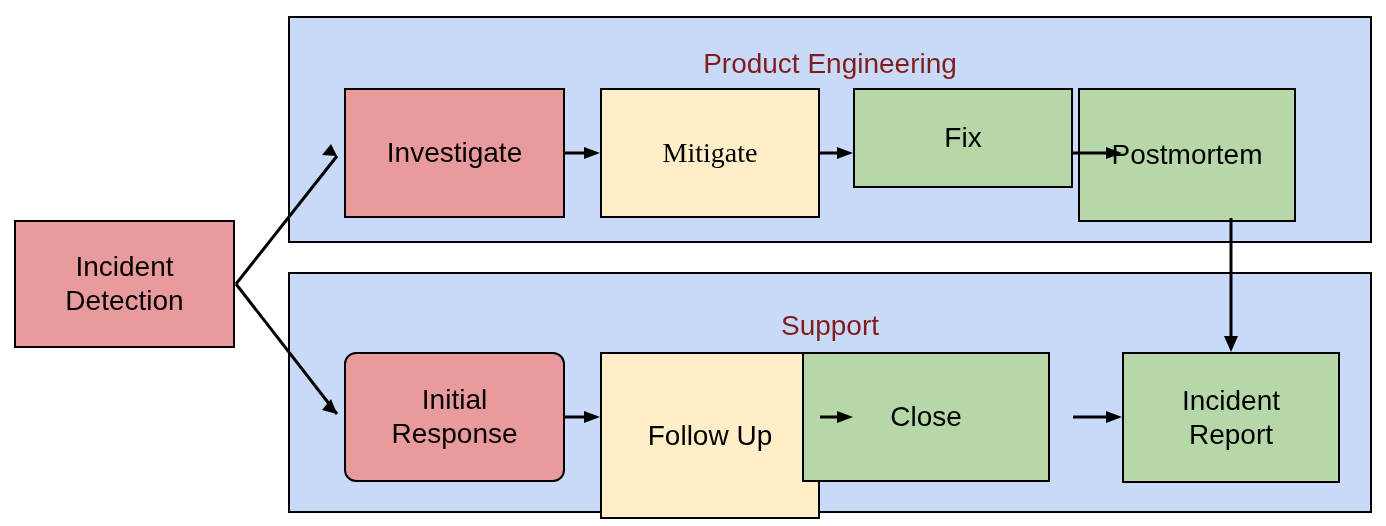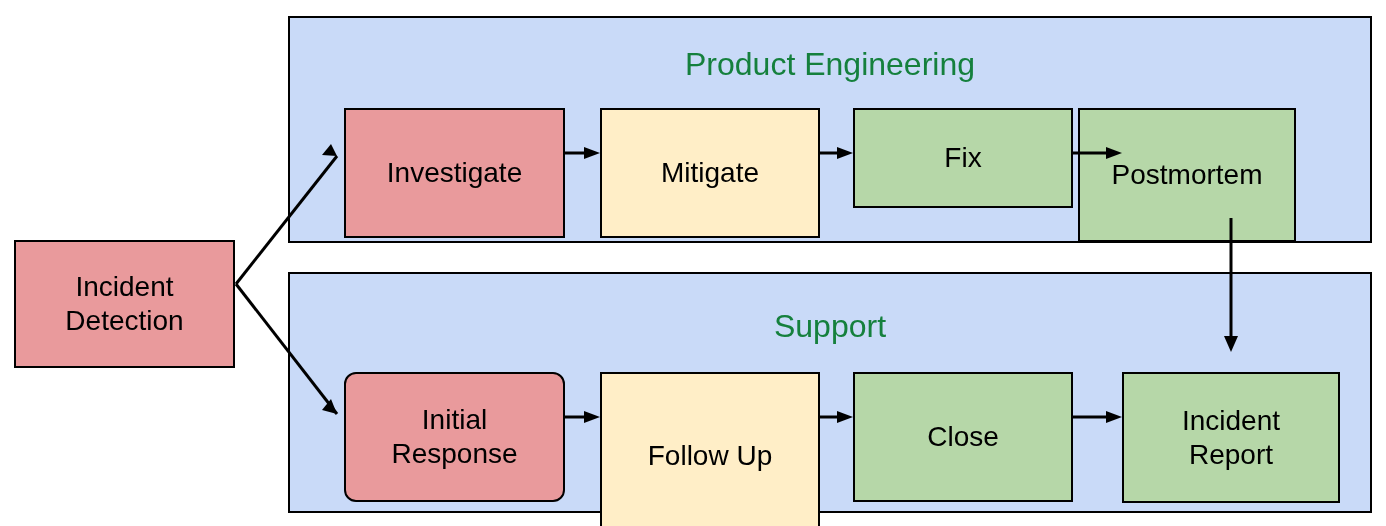--- a/index.html
+++ b/index.html
@@ -22,38 +22,37 @@
     position: absolute;
     background: #c9daf8;
     border: 2px solid #000000;
     box-sizing: border-box;
   }
   .lane-title {
     position: absolute;
     left: 0;
     right: 0;
     text-align: center;
-    font-size: 32px;
+    font-size: 28px;
     line-height: 32px;
-    color: #15803d;
+    color: #7f1d1d;
     white-space: nowrap;
   }
   .node {
     position: absolute;
     box-sizing: border-box;
     border: 2px solid #000000;
     display: flex;
     align-items: center;
     justify-content: center;
     text-align: center;
     font-size: 28px;
     line-height: 34px;
     color: #000000;
     white-space: pre-line;
-    margin-top: 20px;
   }
   .node.red    { background: #e99a9c; }
   .node.yellow { background: #ffeec7; }
   .node.green  { background: #b6d7a8; }
   #edges {
     position: absolute;
     left: 0;
     top: 0;
     width: 1386px;
     height: 526px;
@@ -78,27 +77,27 @@
         <div class="lane-title" style="top: 30px;">Product Engineering</div>
       </div>
       <div class="lane" style="left: 288px; top: 272px; width: 1084px; height: 241px;">
         <div class="lane-title" style="top: 36px;">Support</div>
       </div>
     </div>
   <div id="nodes-layer">
       <div class="node red" style="left: 14px; top: 220px; width: 221px; height: 128px;">Incident
 Detection</div>
       <div class="node red" style="left: 344px; top: 88px; width: 221px; height: 130px;">Investigate</div>
-      <div class="node yellow" style="left: 600px; top: 88px; width: 220px; height: 130px;">Mitigate</div>
+      <div class="node yellow" style="left: 600px; top: 88px; width: 220px; height: 130px; font-family: Liberation Serif, serif;">Mitigate</div>
       <div class="node green" style="left: 853px; top: 88px; width: 220px; height: 100px;">Fix</div>
       <div class="node green" style="left: 1078px; top: 88px; width: 218px; height: 134px;">Postmortem</div>
       <div class="node red" style="left: 344px; top: 352px; width: 221px; height: 130px; border-radius: 12px;">Initial
 Response</div>
       <div class="node yellow" style="left: 600px; top: 352px; width: 220px; height: 167px;">Follow Up</div>
-      <div class="node green" style="left: 853px; top: 352px; width: 220px; height: 130px;">Close</div>
+      <div class="node green" style="left: 802px; top: 352px; width: 248px; height: 130px;">Close</div>
       <div class="node green" style="left: 1122px; top: 352px; width: 218px; height: 131px;">Incident
 Report</div>
     </div>
   <svg id="edges" viewBox="0 0 1386 526" xmlns="http://www.w3.org/2000/svg">
       <g>
         <path class="edge-path" d="M 236 284 L 337 156"></path>
         <polygon class="edge-head" points="337,156 322,155 331,144"></polygon>
       </g>
       <g>
         <path class="edge-path" d="M 236 284 L 337 414"></path>

